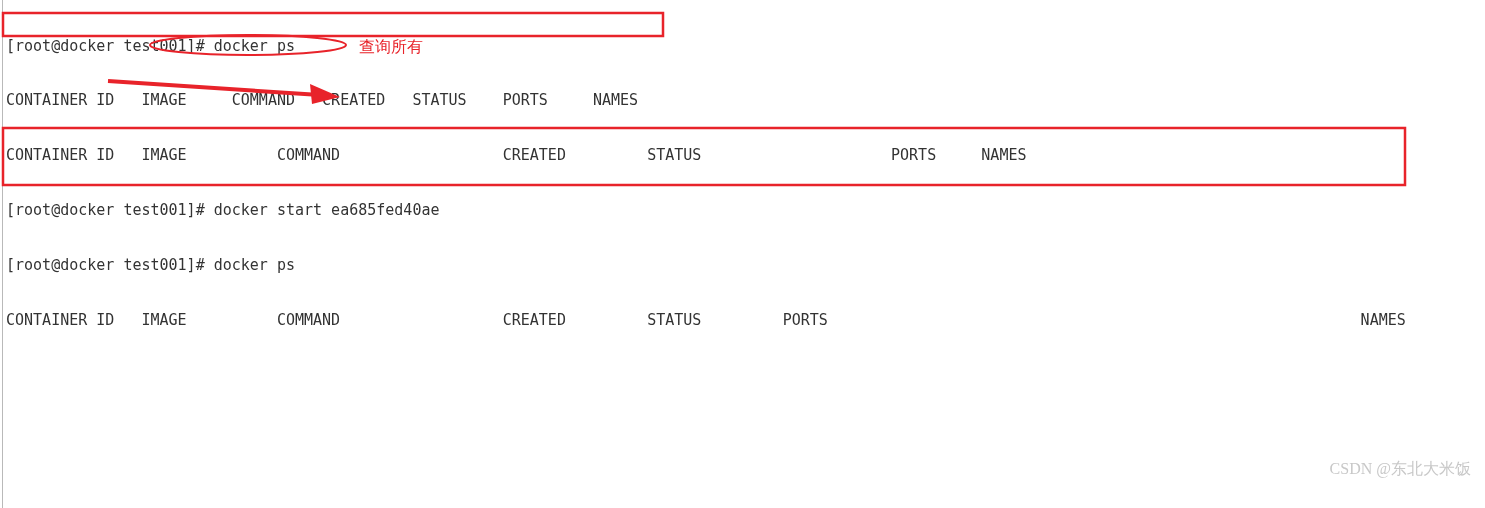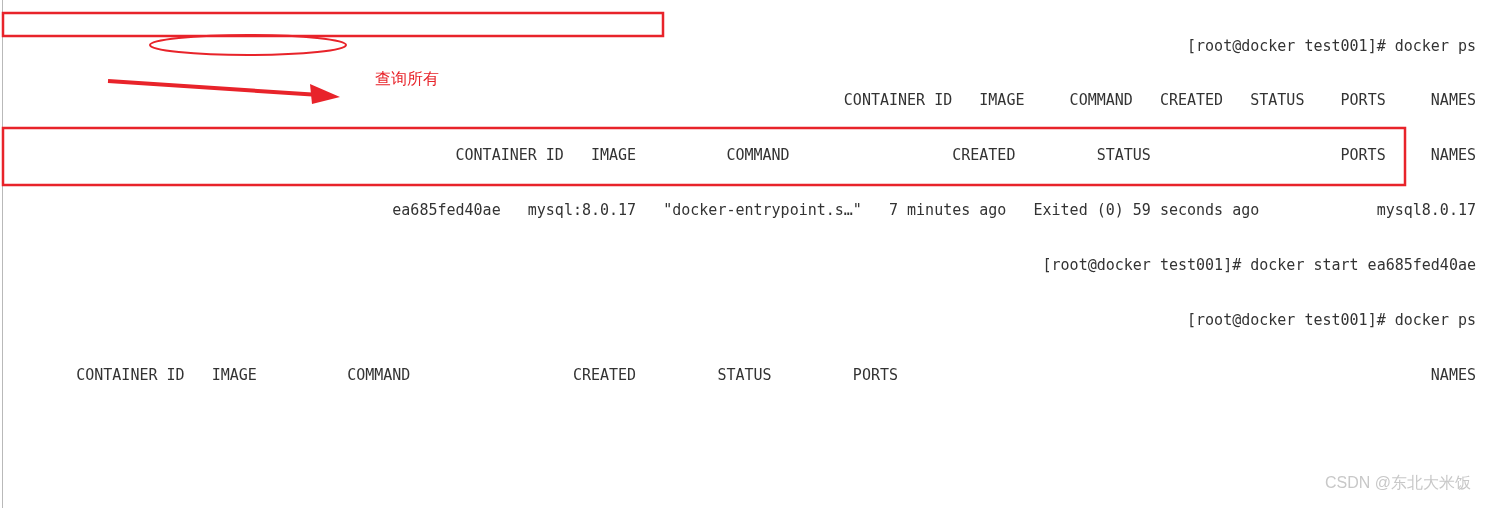--- a/index.html
+++ b/index.html
@@ -38,21 +38,20 @@
     line-height: 18.3px;
     white-space: pre;
     letter-spacing: 0px;
   }
   #terminal .line {
     height: 18.3px;
     white-space: pre;
     font-family: "DejaVu Sans Mono", "Liberation Mono", monospace;
     font-size: 15px;
     color: #333333;
-    text-align: right;
   }
 
   
   #annotations {
     position: absolute;
     left: 0; top: 0;
     width: 1485px;
     height: 508px;
     pointer-events: none;
   }
@@ -61,39 +60,38 @@
     color: #e8232a;
     font-family: "DejaVu Sans", "Liberation Sans", sans-serif;
     font-size: 16px;
     white-space: nowrap;
   }
 
   
   #watermark {
     position: absolute;
     right: 14px;
-    bottom: 14px;
+    bottom: 28px;
     color: #c8c8c8;
-    font-family: Liberation Sans, sans-serif;
+    font-family: Liberation Serif, serif;
     font-size: 16px;
     white-space: nowrap;
   }
 </style>
 </head>
 <body>
 
 <div id="screen">
 
   <div id="win-border"></div>
 
   <div id="terminal">
     <div class="line">[root@docker test001]# docker ps</div>
     <div class="line">CONTAINER ID   IMAGE     COMMAND   CREATED   STATUS    PORTS     NAMES</div>
     <div class="line">CONTAINER ID   IMAGE          COMMAND                  CREATED         STATUS                     PORTS     NAMES</div>
-    <div class="line">ea685fed40ae   mysql:8.0.17   "docker-entrypoint.s…"   7 minutes ago   Exited (0) 59 seconds ago             mysql8.0.17</div>
     <div class="line">[root@docker test001]# docker start ea685fed40ae</div>
     <div class="line">[root@docker test001]# docker ps</div>
     <div class="line">CONTAINER ID   IMAGE          COMMAND                  CREATED         STATUS         PORTS                                                           NAMES</div>
     
     
   </div>
 
   <svg id="annotations" viewBox="0 0 1485 508" width="1485" height="508" xmlns="http://www.w3.org/2000/svg">
 
     <rect x="3" y="13" width="660" height="23" fill="none" stroke="#e8232a" stroke-width="2.5"></rect>
@@ -102,17 +100,17 @@
 
     <g>
       <line x1="108" y1="81" x2="320" y2="95" stroke="#e8232a" stroke-width="4"></line>
       <polygon points="340,97 310,84 312,104" fill="#e8232a"></polygon>
     </g>
 
     <rect x="3" y="128" width="1402" height="57" fill="none" stroke="#e8232a" stroke-width="2.5"></rect>
   </svg>
 
 
-  <div class="note" style="left:375px; top:37px;margin-top:32px;">查询所有</div>
+  <div class="note" style="left:359px; top:37px;">查询所有</div>
 
   <div id="watermark">CSDN @东北大米饭</div>
 
 </div>
 
 </body></html>

